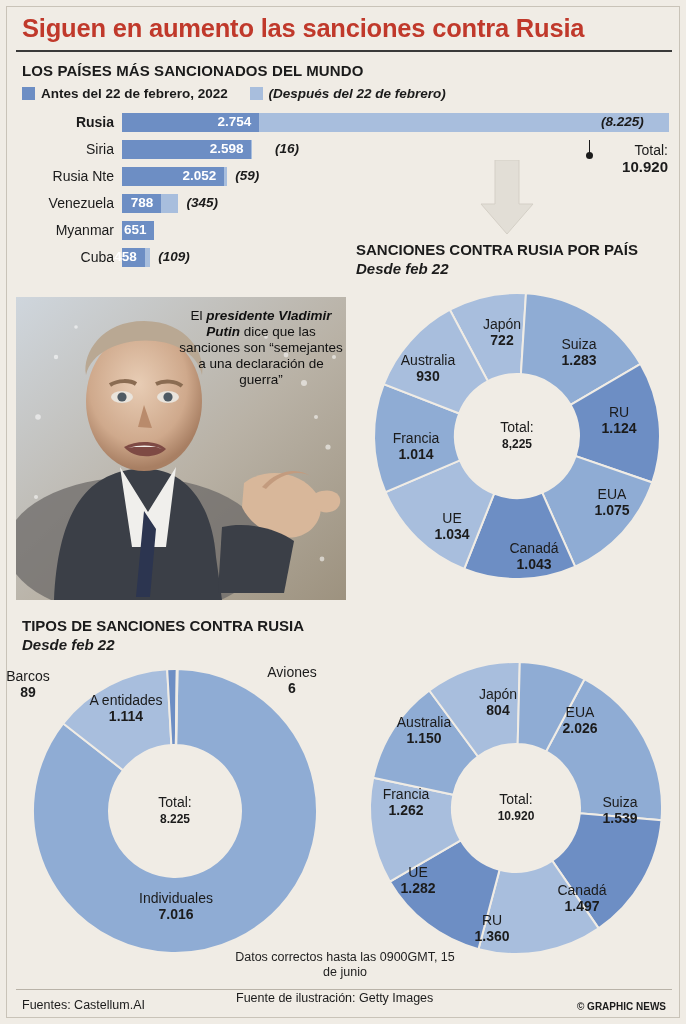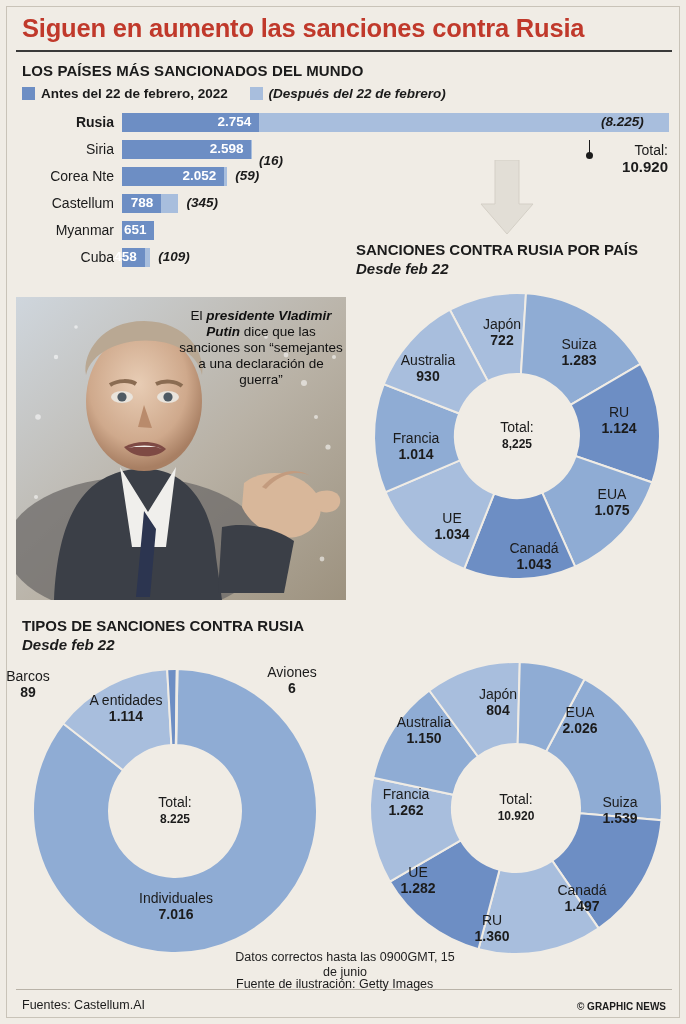--- a/index.html
+++ b/index.html
@@ -69,21 +69,21 @@
 
   #sec2title{position:absolute;left:356px;top:240px;width:316px;font-size:15px;font-weight:bold;line-height:19px;}
   #sec2title i{font-weight:bold;font-style:italic;}
   #sec3title{position:absolute;left:22px;top:616px;width:300px;font-size:15px;font-weight:bold;line-height:19px;}
   #sec4title{position:absolute;left:356px;top:616px;width:310px;font-size:15px;font-weight:bold;line-height:19px;}
 
   
   .footrule{position:absolute;left:16px;bottom:34px;width:656px;height:1px;background:#b9b3a8;}
   .datenote{position:absolute;left:230px;bottom:44px;width:230px;text-align:center;font-size:12.5px;line-height:15px;color:#222;}
   .src{position:absolute;left:22px;bottom:12px;font-size:12.5px;}
-  .src2{position:absolute;left:236px;bottom:33px;font-size:12.5px;margin-top:44px;}
+  .src2{position:absolute;left:236px;bottom:19px;font-size:12.5px;margin-top:44px;}
   .gn{position:absolute;right:20px;bottom:12px;font-size:10px;font-weight:bold;}
 </style>
 </head>
 <body>
 
 <div class="page">
   <div class="border"></div>
 
   <div class="headline">Siguen en aumento las sanciones contra Rusia</div>
   <div class="rule"></div>
@@ -108,34 +108,34 @@
           <div class="bval" style="right: 418.801px;">2.754</div>
           <div class="bextra" style="left: 478.954px;">(8.225)</div>
         </div>
       </div>
       <div class="barrow">
         <div class="blabel">Siria</div>
         <div class="btrack">
           <div class="bfill" style="width: 129.428px;"></div>
           <div class="bfill2" style="left: 129.428px; width: 0.797091px;"></div>
           <div class="bval" style="right: 426.572px;">2.598</div>
-          <div class="bextra" style="left: 137px; margin-top: 12px;">(16)</div>
-        </div>
-      </div>
-      <div class="barrow">
-        <div class="blabel">Corea Nte</div>
+          <div class="bextra" style="left: 153px;">(16)</div>
+        </div>
+      </div>
+      <div class="barrow">
+        <div class="blabel">Rusia Nte</div>
         <div class="btrack">
           <div class="bfill" style="width: 102.227px;"></div>
           <div class="bfill2" style="left: 102.227px; width: 2.93927px;"></div>
           <div class="bval" style="right: 453.773px;">2.052</div>
           <div class="bextra" style="left: 113.166px;">(59)</div>
         </div>
       </div>
       <div class="barrow">
-        <div class="blabel">Castellum</div>
+        <div class="blabel">Venezuela</div>
         <div class="btrack">
           <div class="bfill" style="width: 39.2567px;"></div>
           <div class="bfill2" style="left: 39.2567px; width: 17.1873px;"></div>
           <div class="bval" style="right: 516.743px;">788</div>
           <div class="bextra" style="left: 64.444px;">(345)</div>
         </div>
       </div>
       <div class="barrow">
         <div class="blabel">Myanmar</div>
         <div class="btrack">

